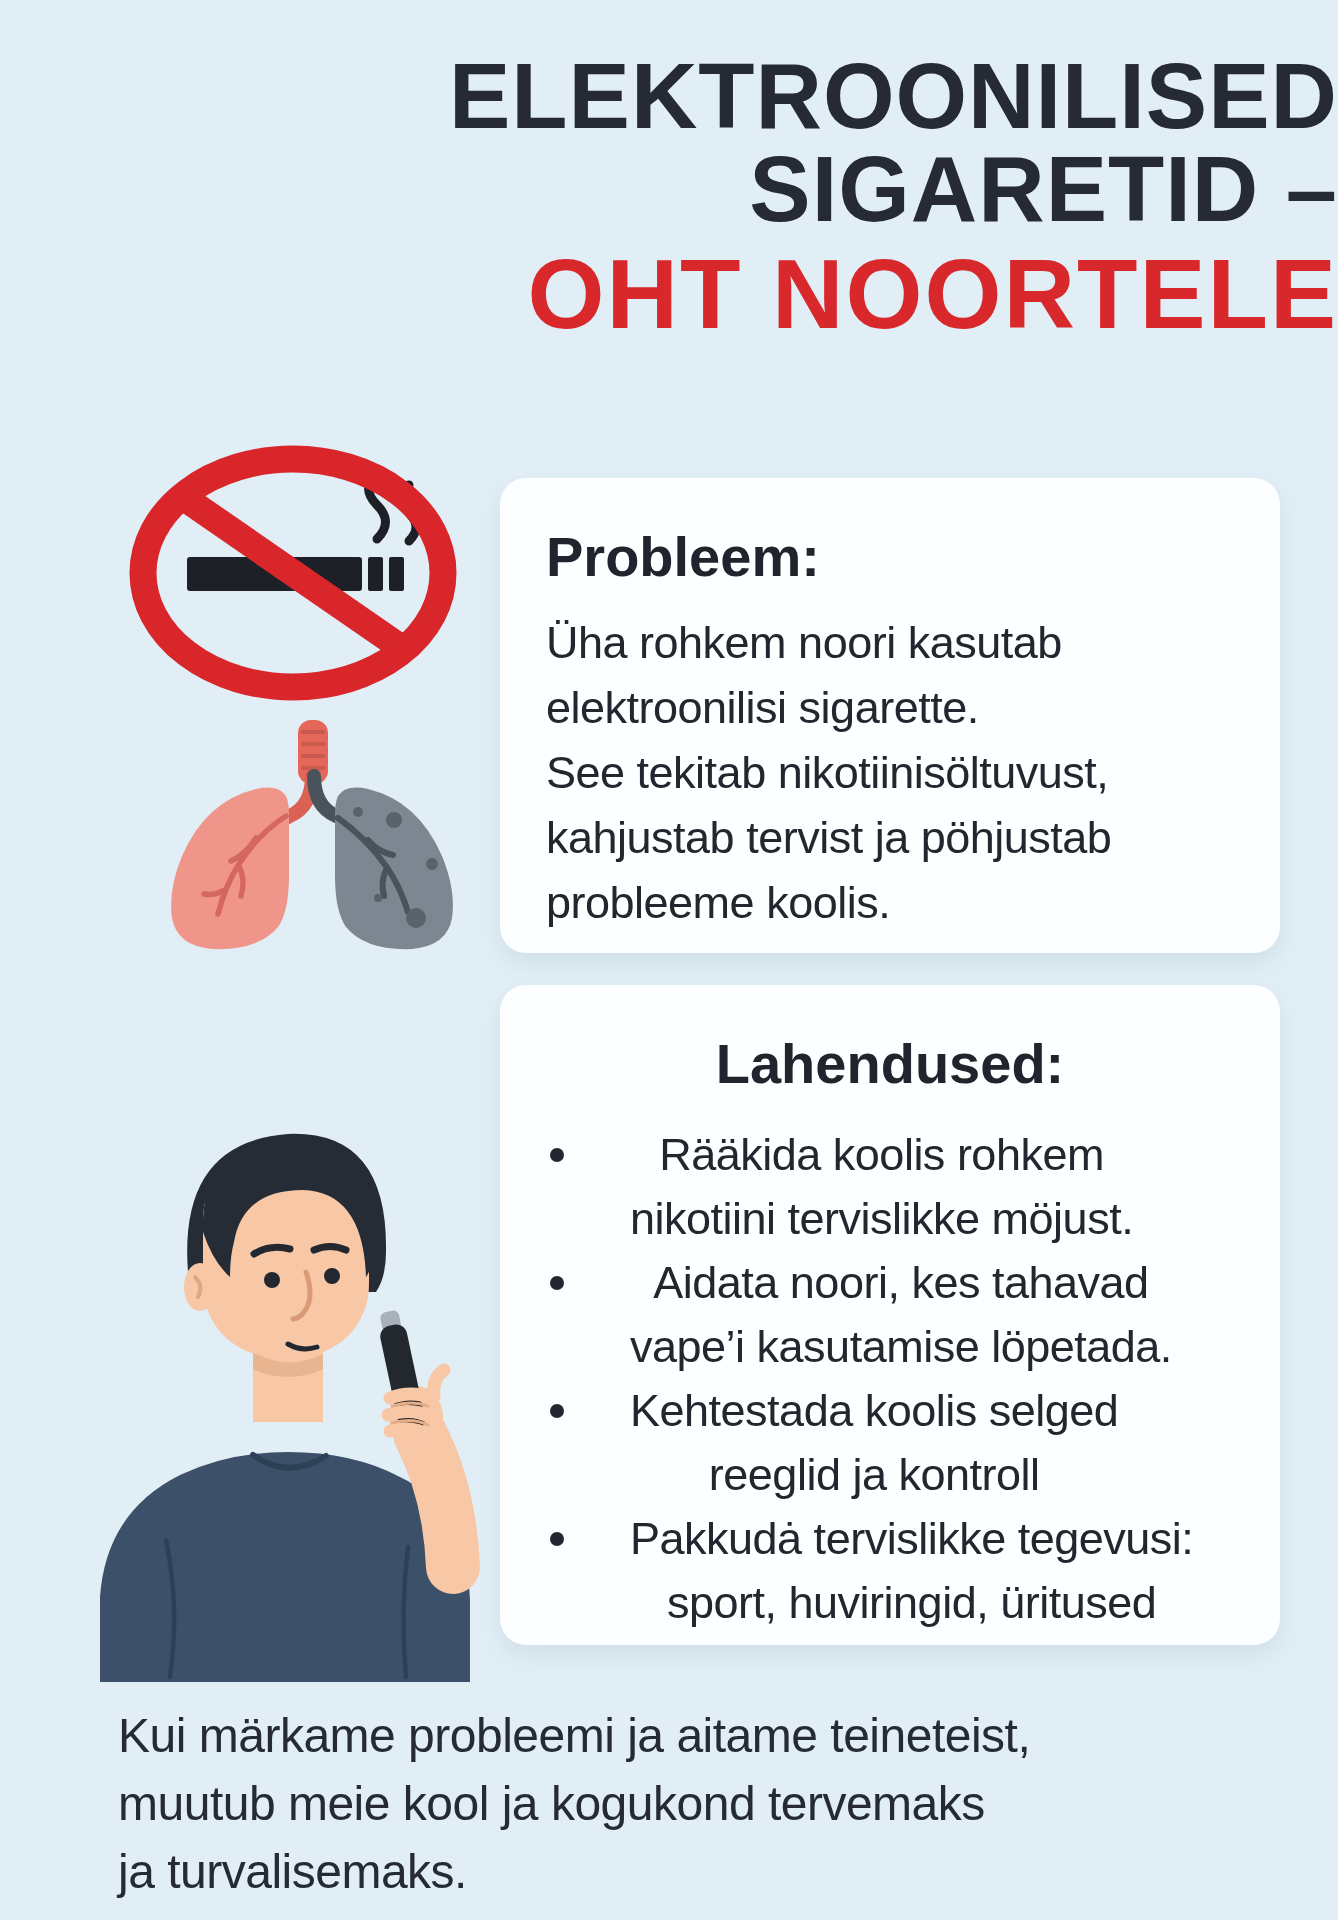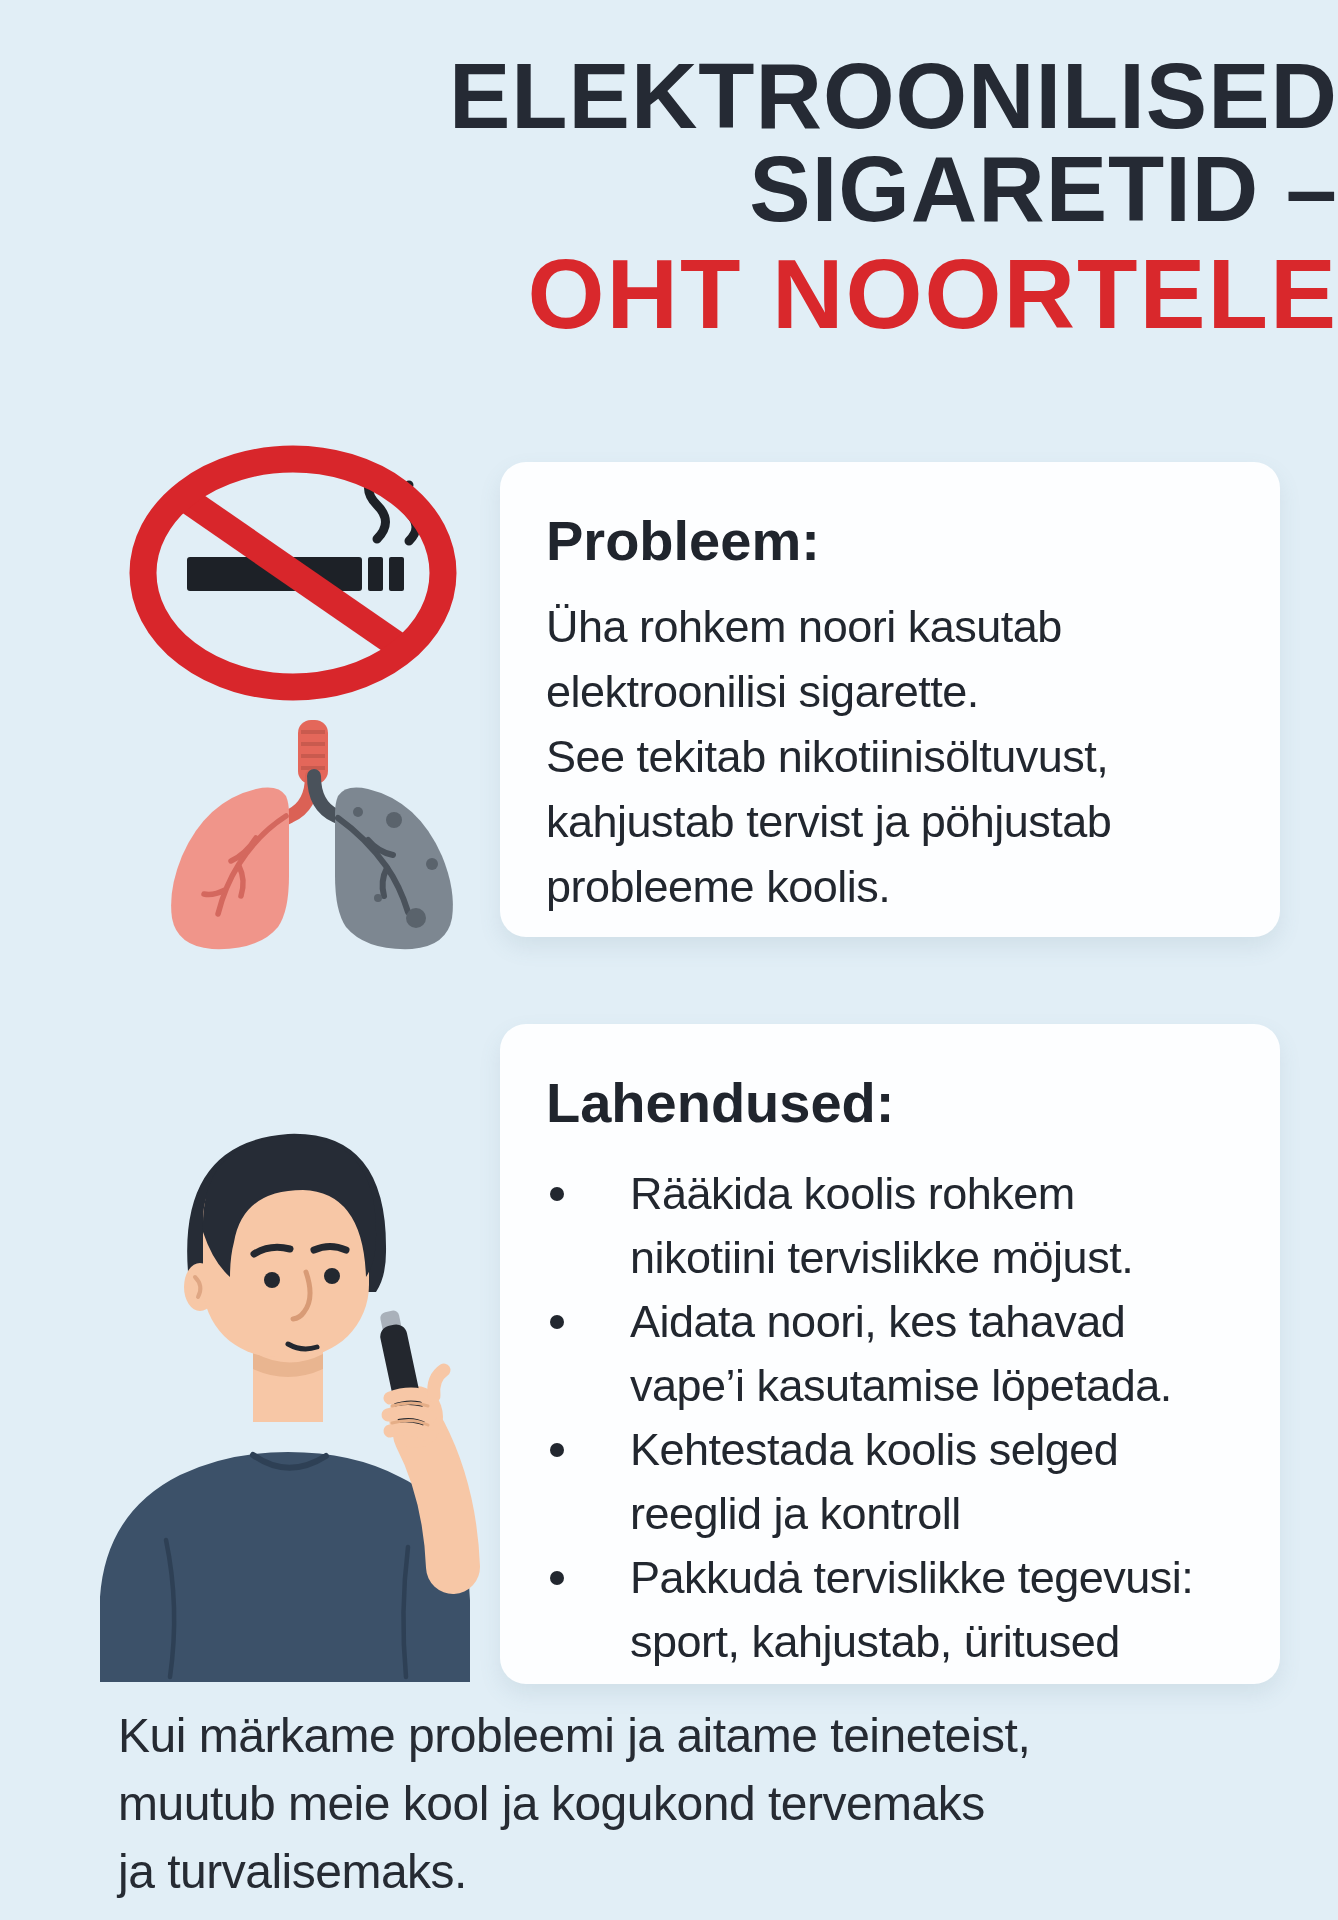--- a/index.html
+++ b/index.html
@@ -14,24 +14,24 @@
     position:absolute;top:50px;left:0;width:100%;
     text-align:right;margin:0;font-weight:700;
   }
   .title-line{display:block;letter-spacing:1px;}
   .title-line.dark{font-size:92px;line-height:93px;color:#252a34;}
   .title-line.red{font-size:99px;line-height:100px;margin-top:8px;color:#d9282c;letter-spacing:2px;}
   
   .card{
     position:absolute;left:500px;width:780px;background:#fdfeff;
     border-radius:26px;box-shadow:0 10px 22px rgba(90,120,140,0.12);
-    box-sizing:border-box;padding:48px 46px 0 46px;
+    box-sizing:border-box;padding:48px 46px 0 46px;margin-top:16px;
   }
   .card-problem{top:462px;height:475px;}
-  .card-solutions{top:1024px;height:660px;}
+  .card-solutions{top:969px;height:660px;text-align:center;}
   .card h2{
     margin:0 0 22px 0;font-size:56px;line-height:62px;font-weight:700;color:#20252d;
   }
   .card .body-line{font-size:45px;line-height:65px;letter-spacing:-0.5px;color:#22272f;}
   .bullets{margin:28px 0 0 0;padding:0;list-style:none;}
   .bullet{display:flex;align-items:flex-start;gap:44px;}
   .dot{
     flex:0 0 auto;width:14px;height:14px;border-radius:50%;
     background:#22272f;margin:25px 22px 0 4px;
   }
@@ -130,21 +130,21 @@
         <span class="dot"></span>
         <span class="btext">
           <div>Kehtestada koolis selged</div>
           <div>reeglid ja kontroll</div>
         </span>
       </li>
       <li class="bullet">
         <span class="dot"></span>
         <span class="btext">
           <div>Pakkudȧ tervislikke tegevusi:</div>
-          <div>sport, kahjustab, üritused</div>
+          <div>sport, huviringid, üritused</div>
         </span>
       </li>
     </ul>
   </section>
 
   <svg class="illus boy" viewBox="0 0 465 570" aria-hidden="true">
     <rect x="205" y="235" width="70" height="75" fill="#f7c7a6"></rect>
     <path d="M205 240 q35 20 70 2 l0 15 q-35 16 -70 0 Z" fill="#e9b590"></path>
     <path d="M140 160 Q130 30 240 22 Q340 18 338 140 Q338 165 328 180 L150 180 Z" fill="#262c36"></path>
     <ellipse cx="152" cy="175" rx="16" ry="24" fill="#f7c7a6"></ellipse>

